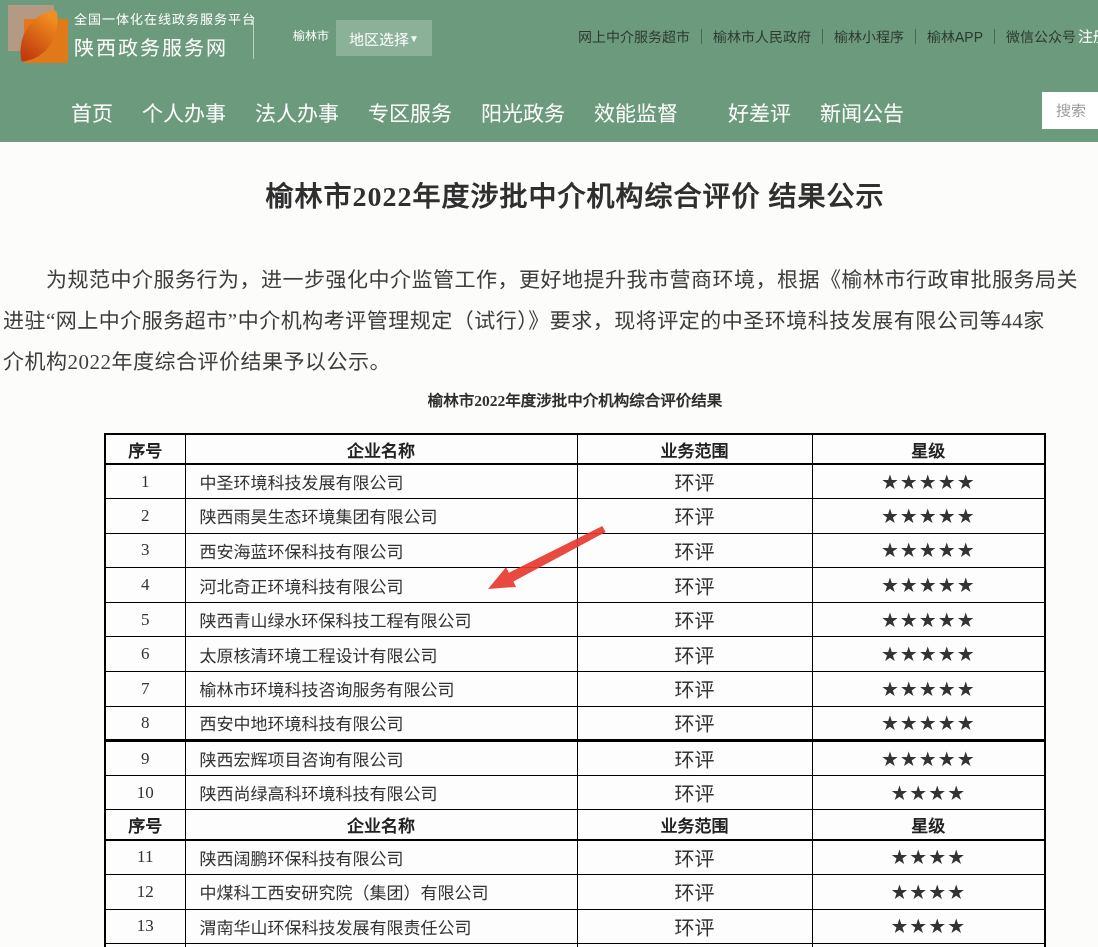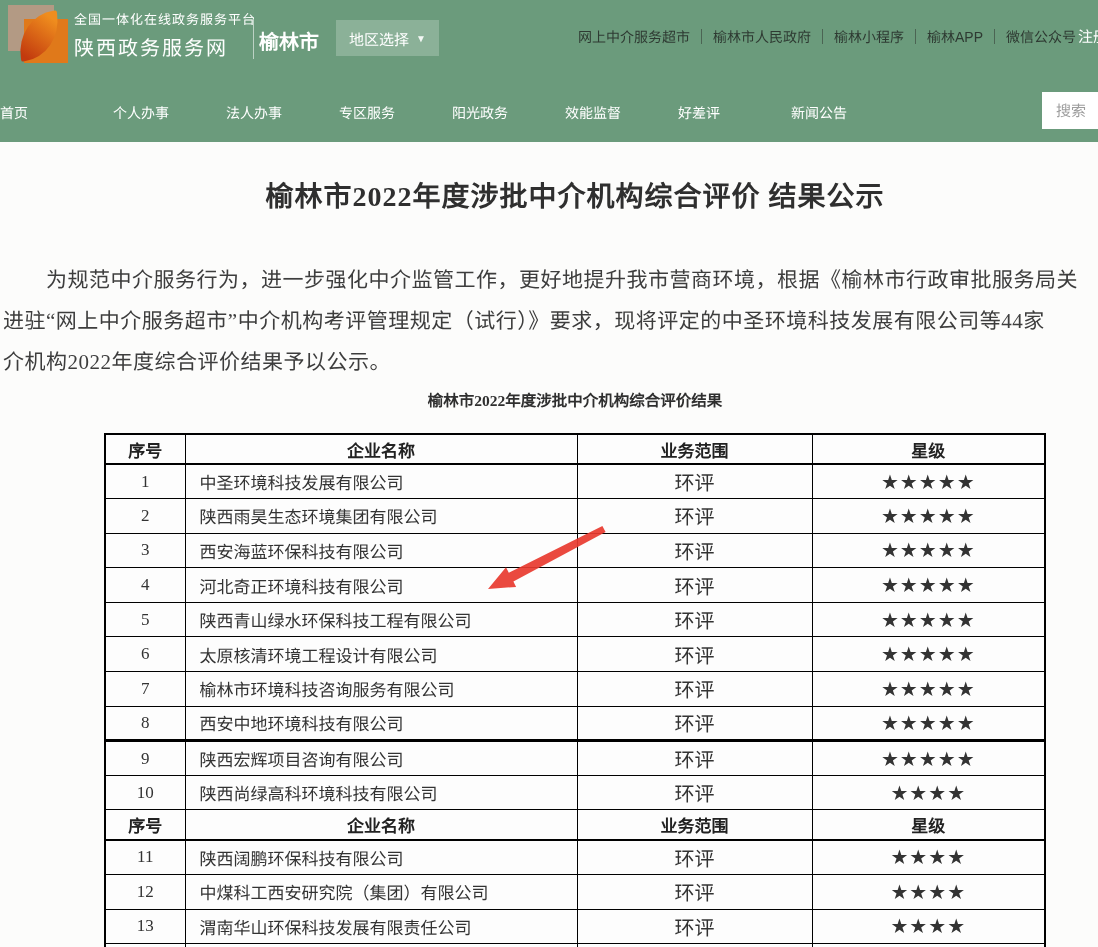--- a/index.html
+++ b/index.html
@@ -13,34 +13,34 @@
   .logo { position:absolute; left:8px; top:5px; width:58px; height:58px; }
   .logo .tan { position:absolute; left:0; top:0; width:46px; height:46px; background:#b39a84; }
   .logo .orange { position:absolute; left:16px; top:14px; width:44px; height:44px; background:#e0791a; }
   .logo .leaf { position:absolute; left:10px; top:8px; width:42px; height:46px;
     background:linear-gradient(45deg,#c23a0e 10%,#ef8d1e 85%);
     border-radius:92% 4% 92% 4%; transform:rotate(-8deg); }
   .brand { position:absolute; left:74px; top:9px; color:#fff; }
   .brand-small { font-size:13px; letter-spacing:1px; margin-bottom:4px; }
   .brand-large { font-size:20px; letter-spacing:2px; font-weight:400; }
   .v-divider { position:absolute; left:253px; top:17px; width:1px; height:42px; background:rgba(255,255,255,.55); }
-  .city { position:absolute; left:259px; top:26px; color:#fff; font-size:20px; font-weight:700; }
+  .city { position:absolute; left:293px; top:26px; color:#fff; font-size:12px; font-weight:400; }
   .region-btn { position:absolute; left:336px; top:20px; height:36px; padding:4px 13px;
     background:rgba(255,255,255,.22); border:none; color:#fff; font-size:15px; cursor:pointer;
-    font-family:inherit; display:flex; align-items:center; gap:7px; }
+    font-family:inherit; display:flex; align-items:center; gap:0; }
   .region-btn .caret { font-size:10px; opacity:.9; }
   .top-links { position:absolute; left:578px; top:26px; display:flex; align-items:center; gap:11px; }
   .hl { font-size:14px; color:#2e3a32; font-weight:500; text-decoration:none; white-space:nowrap; cursor:pointer; }
   .hl-sep { width:1px; height:15px; background:#3a463d; opacity:.65; }
   .register { position:absolute; left:1078px; top:25px; color:#fff; font-size:15px; text-decoration:none; white-space:nowrap; cursor:pointer; }
 
   
   .main-nav { position:relative; height:57px; background:#6b9b7c; }
   .nav-items { display:flex; width:904px; }
-  .nav-item { width:113px; line-height:57px; text-align:left; color:#fff; font-size:14px;
+  .nav-item { width:113px; line-height:57px; text-align:right; color:#fff; font-size:21px;
     font-weight:500; text-decoration:none; cursor:pointer; white-space:nowrap; }
   .search-input { position:absolute; left:1042px; top:7px; width:140px; height:37px; border:none;
     background:#fff; padding:0 14px; font-size:15px; color:#555; font-family:inherit; outline:none; }
   .search-input::placeholder { color:#9d9d9d; }
 
   
   .content { padding-top:40px; background:#fcfcfb; }
   .page-title { text-align:center; font-family:"Liberation Serif","DejaVu Serif",serif;
     font-size:28px; font-weight:600; color:#2f2f2f; line-height:30px; margin-bottom:48px; letter-spacing:1px; }
   .para { font-family:"Liberation Serif","DejaVu Serif",serif; font-size:21px; color:#3d3d3d;

